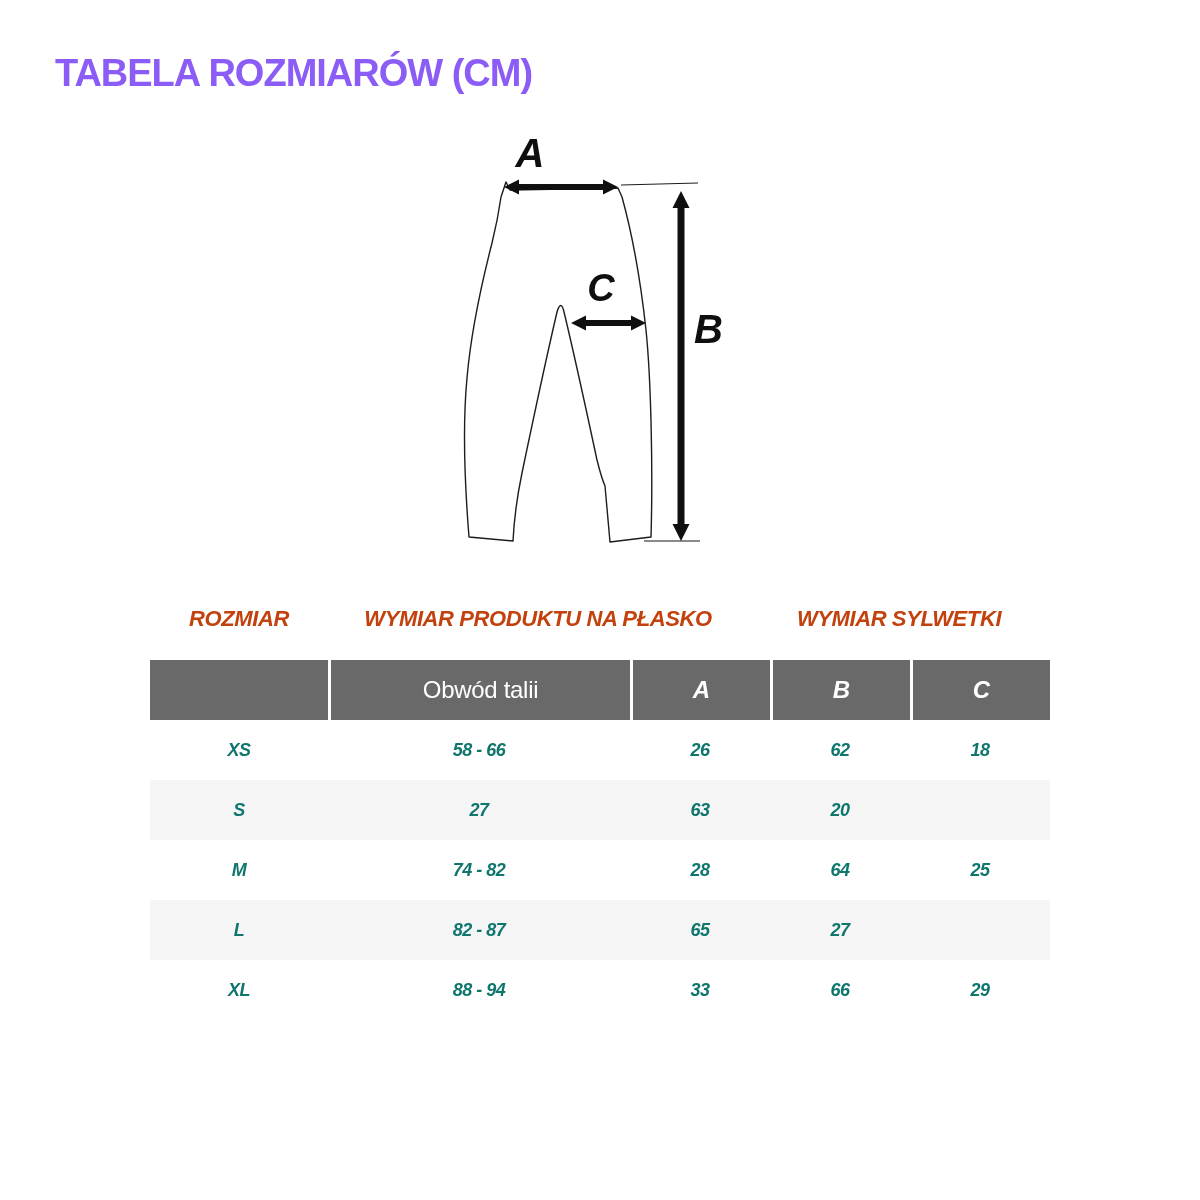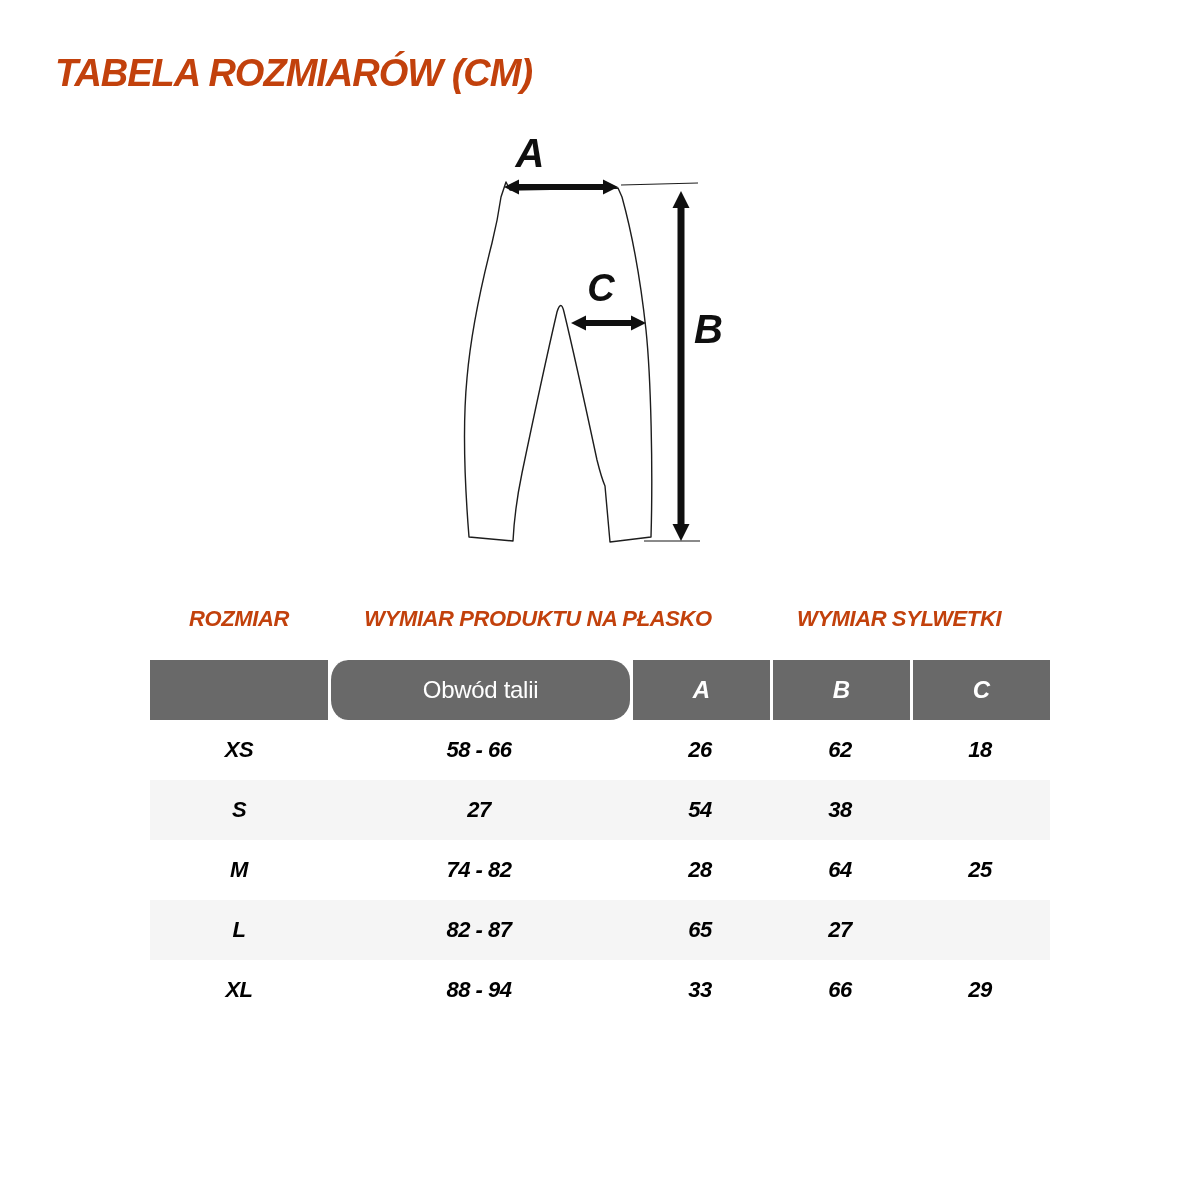--- a/index.html
+++ b/index.html
@@ -13,23 +13,22 @@
     font-family: "Liberation Sans", sans-serif;
     color: #111111;
   }
 
   .page-title {
     position: absolute;
     left: 55px;
     top: 52px;
     font-size: 38px;
     font-weight: 700;
-    font-style: italic;
     letter-spacing: -1px;
-    color: #c2410c;
+    color: #8b5cf6;
     white-space: nowrap;
   }
 
   .diagram-svg {
     position: absolute;
     left: 420px;
     top: 125px;
     width: 340px;
     height: 450px;
   }
@@ -78,28 +77,28 @@
     align-items: center;
     justify-content: center;
     overflow: hidden;
     white-space: nowrap;
   }
   .t-head > div {
     background: #696969;
     color: #ffffff;
   }
   .t-head > div + div { border-left: 3px solid #ffffff; }
-  .h-waist { font-size: 24px; font-weight: 400; letter-spacing: -0.3px; border-radius: 20px; }
+  .h-waist { font-size: 24px; font-weight: 400; letter-spacing: -0.3px; }
   .h-abc   { font-size: 24px; font-weight: 700; font-style: italic; }
   .t-data > div {
-    font-size: 22px;
+    font-size: 18px;
     font-weight: 700;
     font-style: italic;
     letter-spacing: -0.5px;
-    color: #000000;
+    color: #0f766e;
   }
   .t-data.alt { background: #f5f5f5; }
 </style>
 </head>
 <body>
 
 <div class="canvas">
 
   <h1 class="page-title">TABELA ROZMIARÓW (CM)</h1>
 
@@ -172,22 +171,22 @@
       <div>XS</div>
       <div>58 - 66</div>
       <div>26</div>
       <div>62</div>
       <div>18</div>
     </div>
 
     <div class="t-row t-data alt">
       <div>S</div>
       <div>27</div>
-      <div>54</div>
-      <div>38</div>
+      <div>63</div>
+      <div>20</div>
     </div>
 
     <div class="t-row t-data">
       <div>M</div>
       <div>74 - 82</div>
       <div>28</div>
       <div>64</div>
       <div>25</div>
     </div>
 

